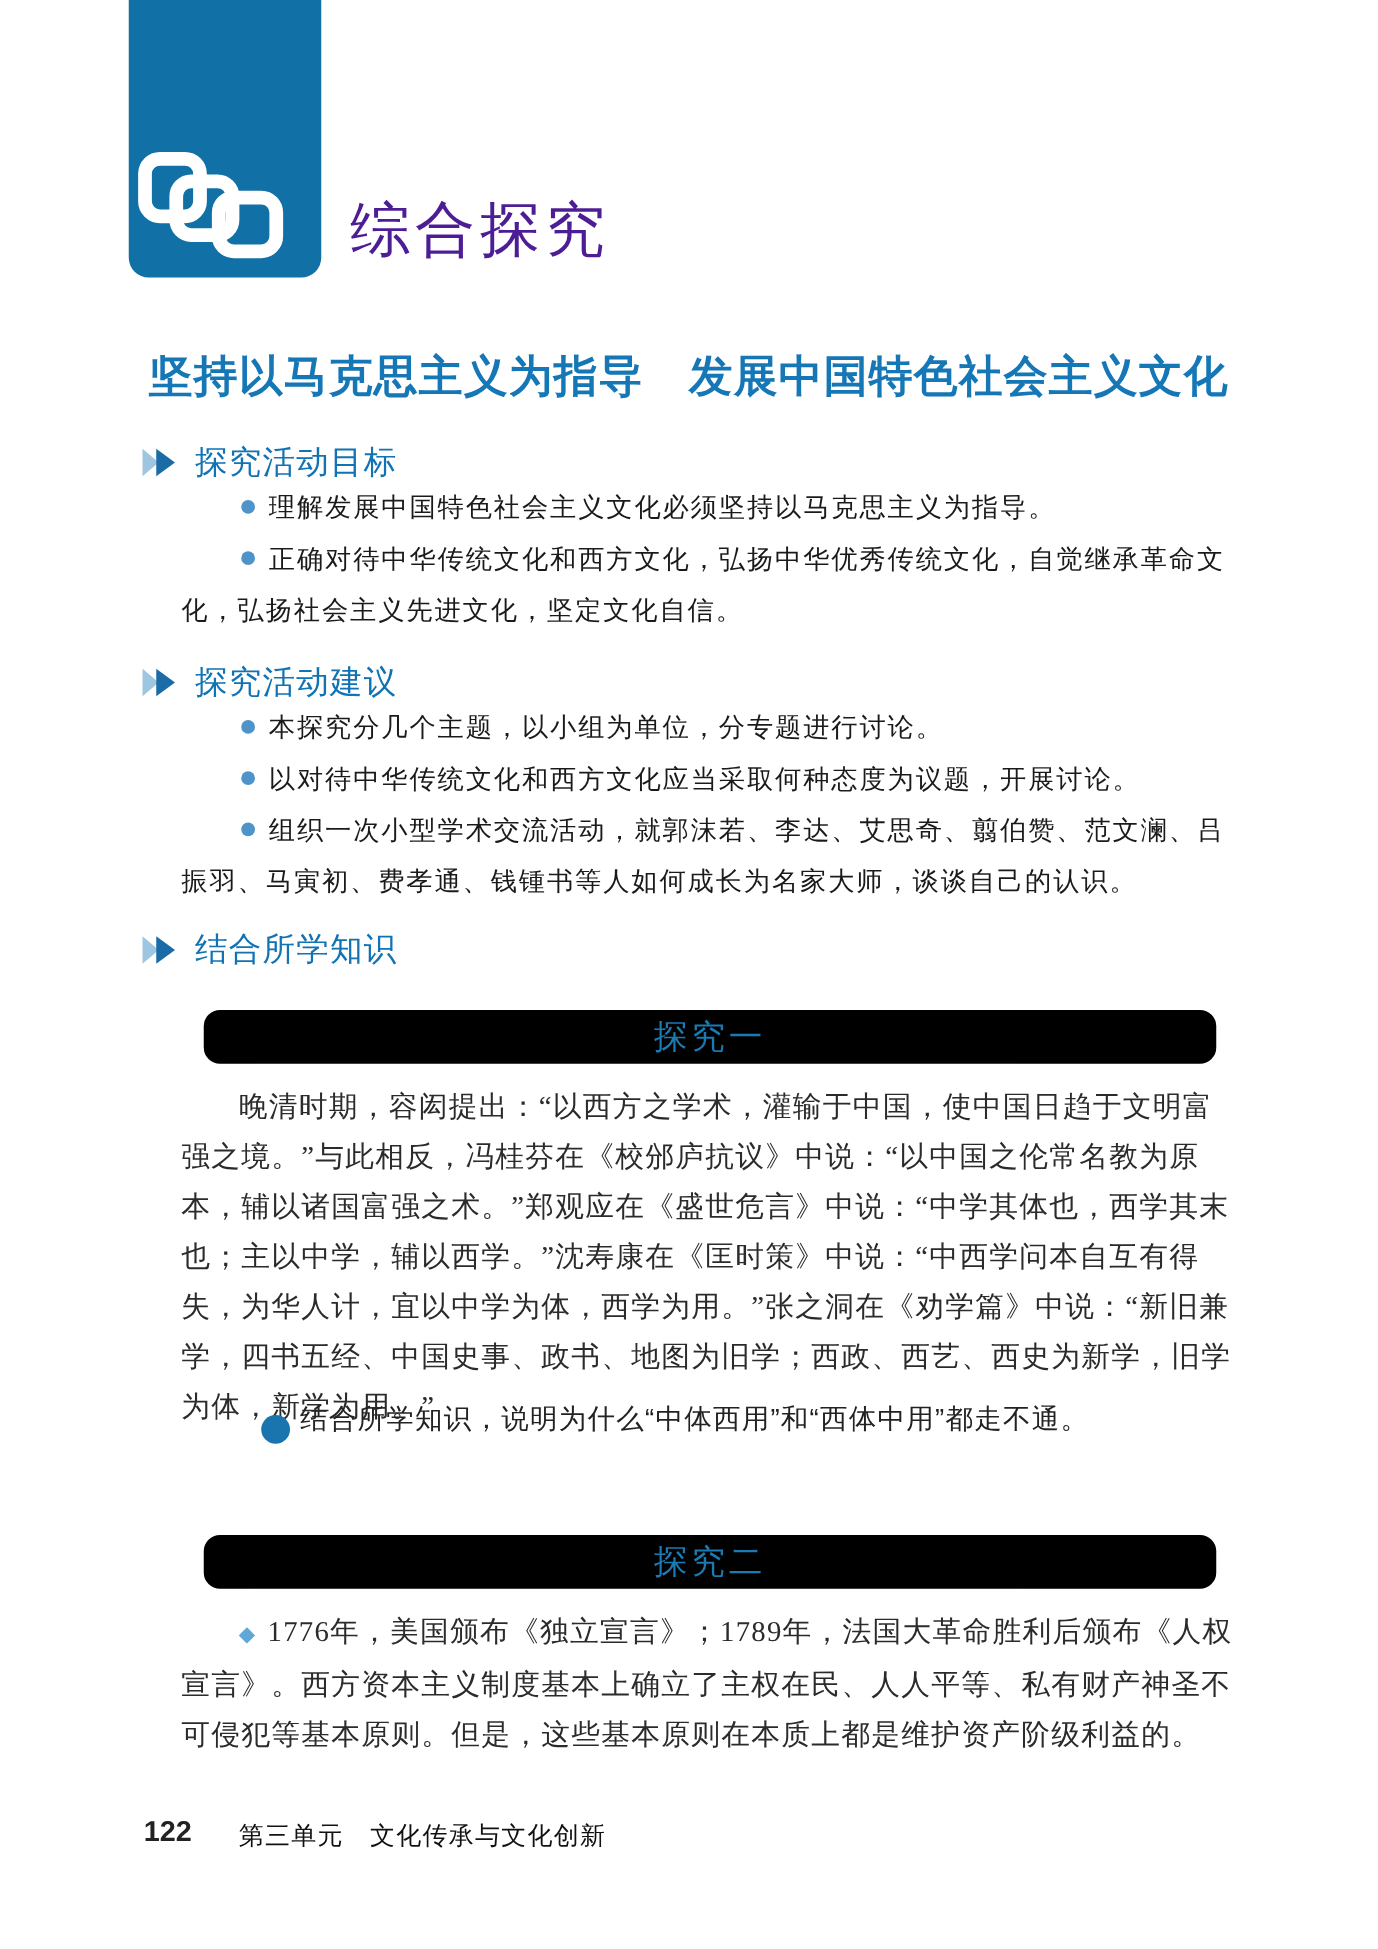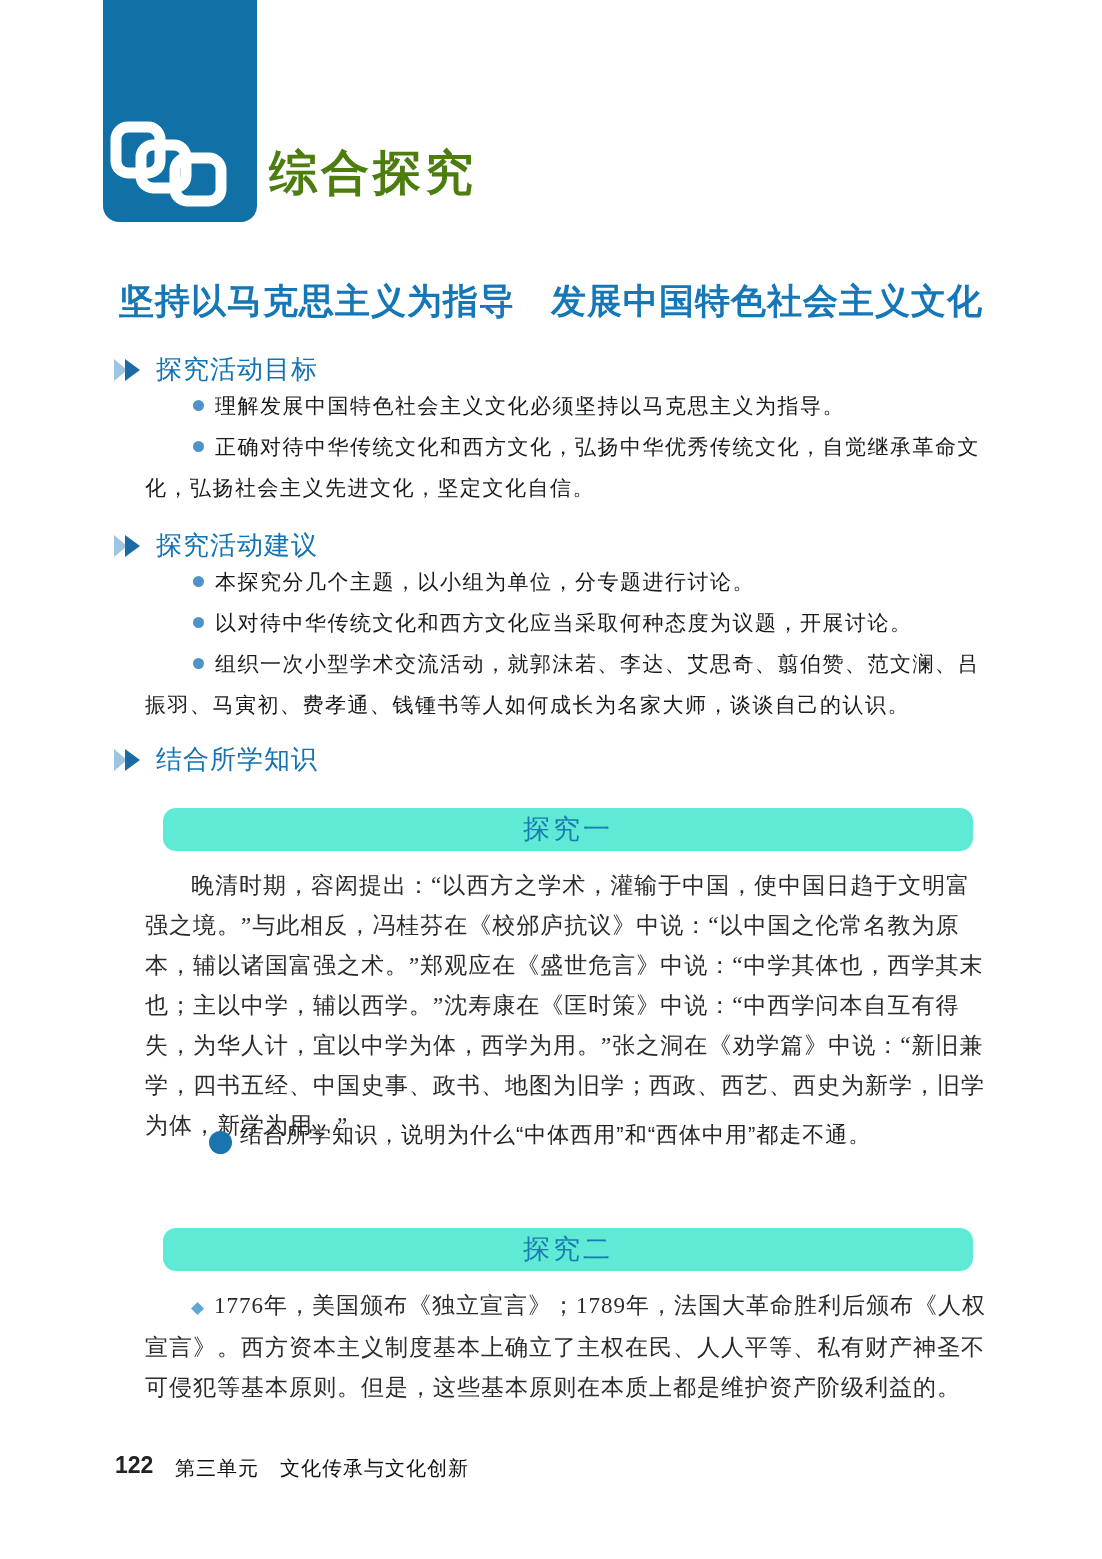--- a/index.html
+++ b/index.html
@@ -16,22 +16,22 @@
   
   .logo-block {
     left:103px; top:0; width:154px; height:222px;
     background:#1170a6;
     border-radius:0 0 16px 16px;
   }
   .logo-block svg { position:absolute; left:0; top:0; }
 
   .chapter-title {
     left:268px; top:140px;
-    font-size:48px; font-weight:bold; letter-spacing:4px;
-    color:#4d7c0f; margin:1px;
+    font-size:48px; font-weight:normal; letter-spacing:4px;
+    color:#4c1d95; margin:12px;
   }
 
   .main-title {
     left:0; top:278px; width:1102px;
     text-align:center;
     font-size:35px; font-weight:bold; letter-spacing:1px;
     color:#1677b6; margin:0;
   }
 
   
@@ -52,21 +52,21 @@
     color:#1a1a1a;
   }
   .bullet-dot {
     display:inline-block; width:11px; height:11px; border-radius:50%;
     background:#4e94c8; margin-right:11px; vertical-align:2px;
   }
 
   
   .banner {
     left:163px; width:810px; height:43px;
-    background:#5eead4; border-radius:13px;
+    background:#000000; border-radius:13px;
     text-align:center; line-height:43px;
     font-size:27px; letter-spacing:3px; color:#1a7ab2;
   }
 
   
   .kai-block { left:145px; width:842px;font-family:Liberation Serif, serif; }
   .kai-para {
     margin:0; text-indent:46px;
     font-size:23px; line-height:40px; letter-spacing:1px;
     color:#2b2b2b;
@@ -87,21 +87,21 @@
   }
 
   
   .footer { left:0; top:1452px; width:1004px; height:34px; }
   .page-num {
     position:absolute; left:115px; top:0;
     font-family:"Liberation Sans","DejaVu Sans",sans-serif;
     font-size:23px; font-weight:bold; color:#222222;
   }
   .unit-title {
-    position:absolute; left:175px; top:3px;
+    position:absolute; left:191px; top:3px;
     font-size:20px; letter-spacing:1px; color:#111111;
   }
 </style>
 </head>
 <body>
 
 <div class="abs logo-block">
   <svg width="154" height="222" viewBox="0 0 154 222">
     <rect x="13" y="127" width="44" height="46" rx="12" fill="none" stroke="#ffffff" stroke-width="11"></rect>
     <rect x="38" y="145" width="45" height="43" rx="12" fill="none" stroke="#ffffff" stroke-width="11"></rect>

